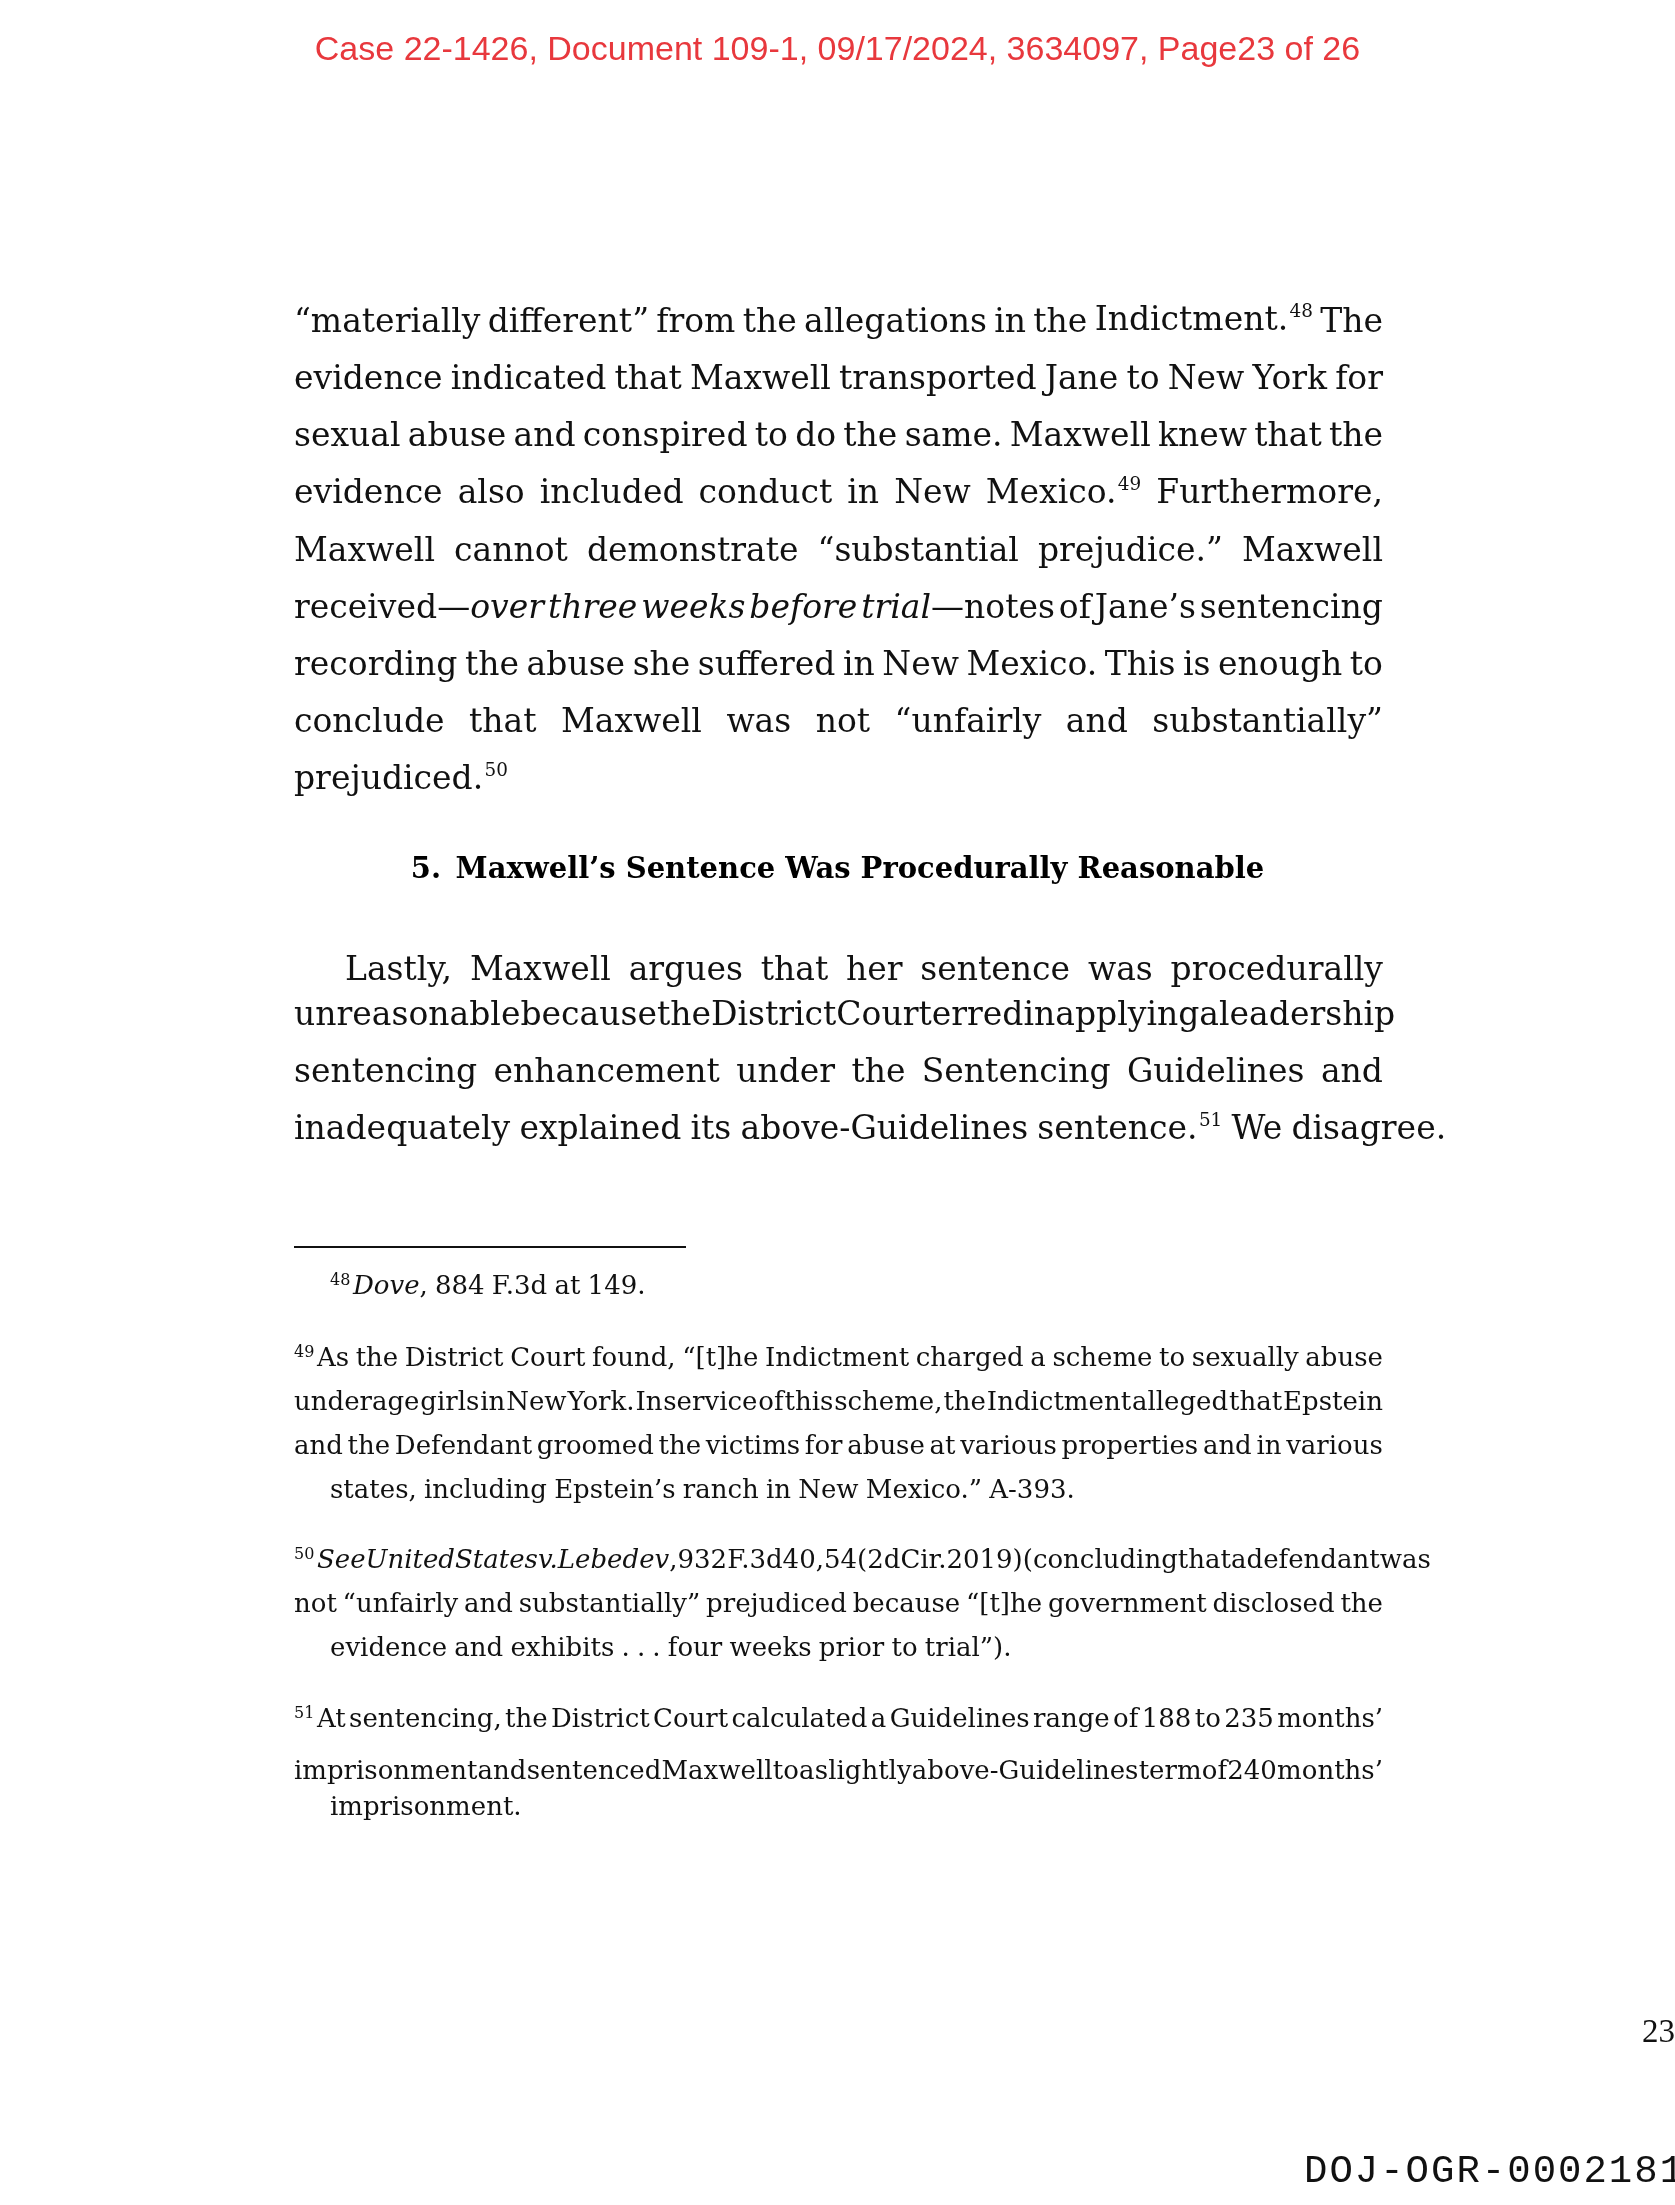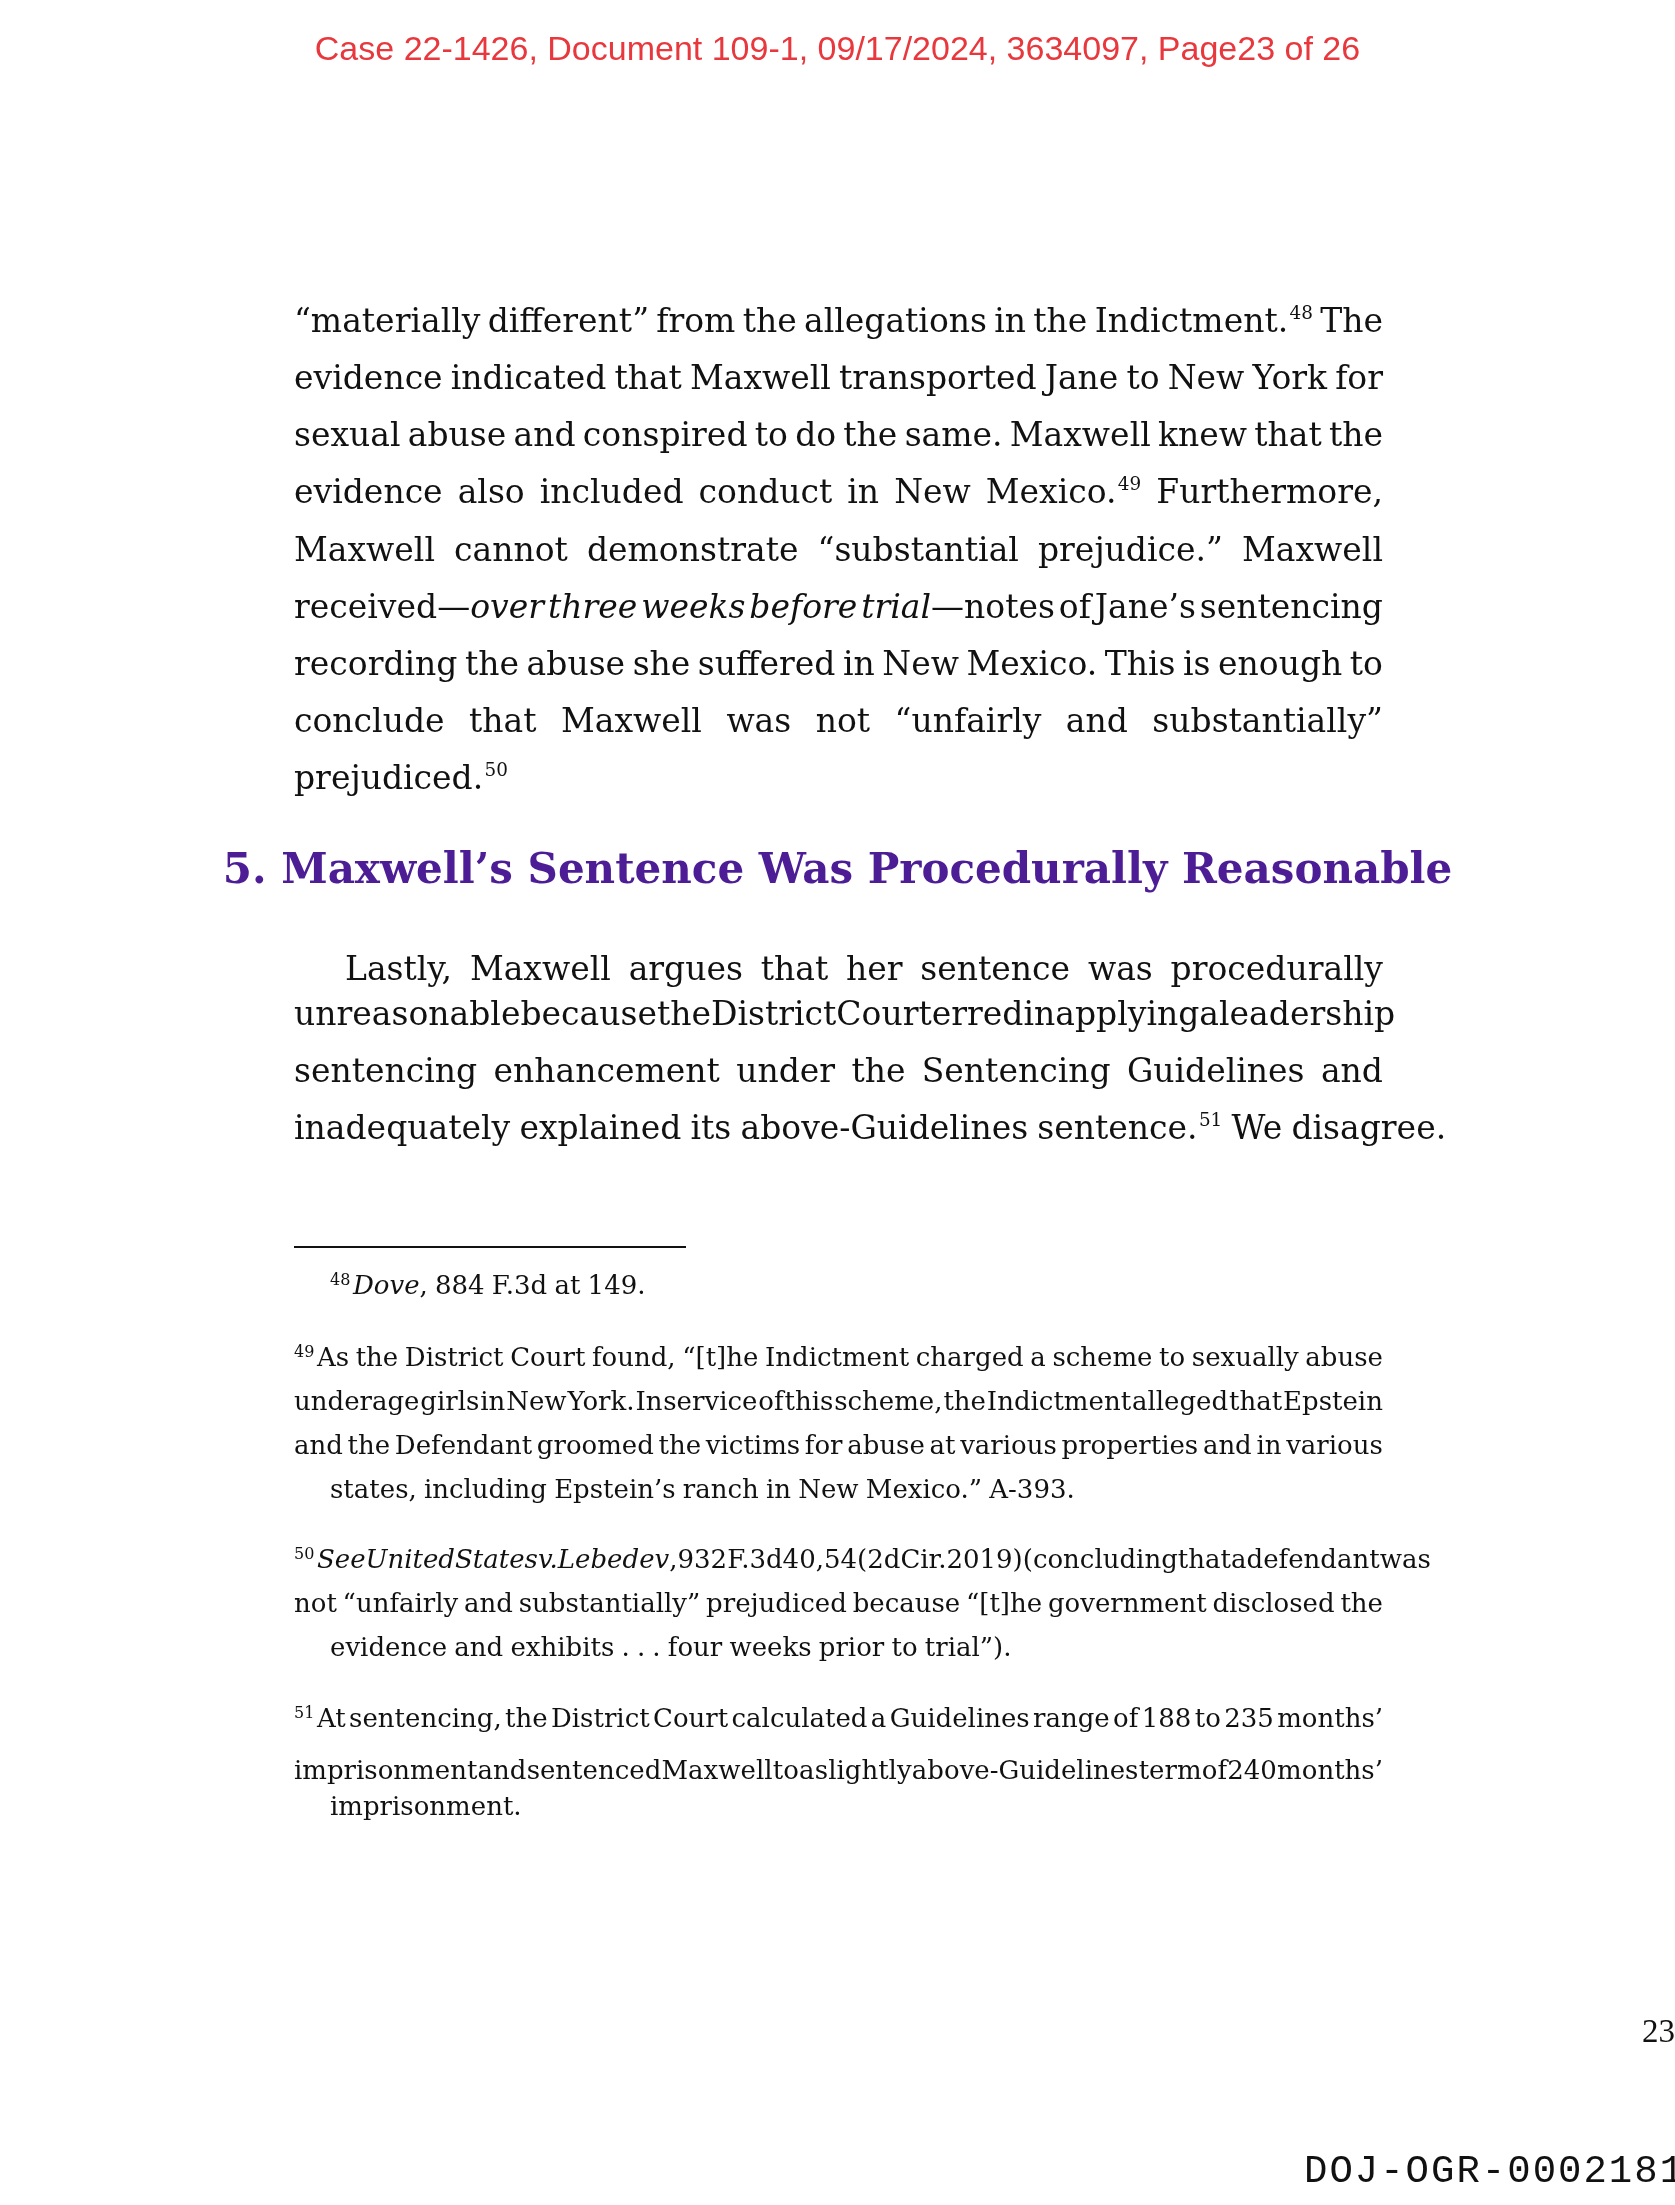--- a/index.html
+++ b/index.html
@@ -20,21 +20,21 @@
     display: flex; justify-content: space-between;
   }
   .line.last { justify-content: flex-start; }
   .line.last .w { margin-right: 9.2px; }
   .line.indent { left: 51px; width: 1038px; }
   .w { display: inline-block; }
   sup.fn { font-size: 18.4px; vertical-align: 0; position: relative; top: -13px; margin-left: 1.3px; }
   i { font-style: italic; }
   .heading {
     position: absolute; left: 0; width: 1675px; text-align: center;
-    font-family: "DejaVu Serif", serif; font-weight: bold; font-size: 42px; color: #4c1d95;
+    font-family: "DejaVu Serif", serif; font-weight: bold; font-size: 29px; color: #000000;
     top: 842px; line-height: 53px;
   }
   .heading .num { margin-right: 14.5px; }
   .rule { position: absolute; left: 294px; top: 1246px; width: 392px; height: 2px; background: #111; }
   .fn-block {
     position: absolute; left: 294px; width: 1089px;
     font-family: "DejaVu Serif", serif; font-size: 26px; color: #111;
   }
   .fn-line {
     position: absolute; left: 0; width: 1089px; height: 43px; line-height: 43px;
@@ -53,21 +53,21 @@
     color: #111; line-height: 42px; white-space: nowrap;
   }
 </style>
 </head>
 <body>
 
 <div class="page">
   <div class="header">Case 22-1426, Document 109-1, 09/17/2024, 3634097, Page23 of 26</div>
 
   <div class="body-text" id="para1" style="top:292px;">
-      <div class="line" style="top: 0px;">
+      <div class="line" style="top: 0px; align-items: center;">
         <span class="w">“materially</span>
         <span class="w">different”</span>
         <span class="w">from</span>
         <span class="w">the</span>
         <span class="w">allegations</span>
         <span class="w">in</span>
         <span class="w">the</span>
         <span class="w">Indictment.<sup class="fn">48</sup></span>
         <span class="w">The</span>
       </div>

